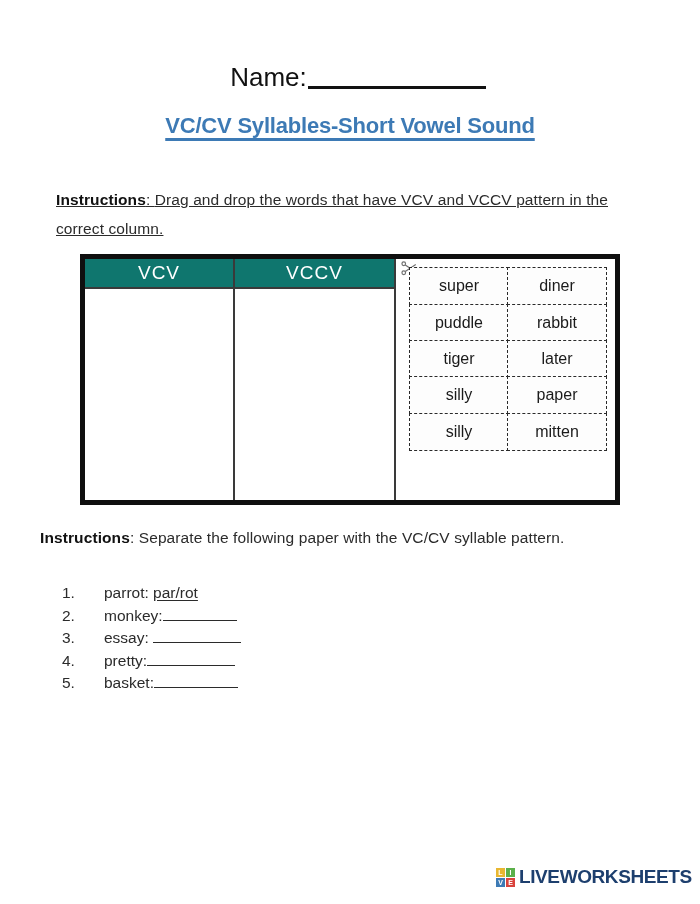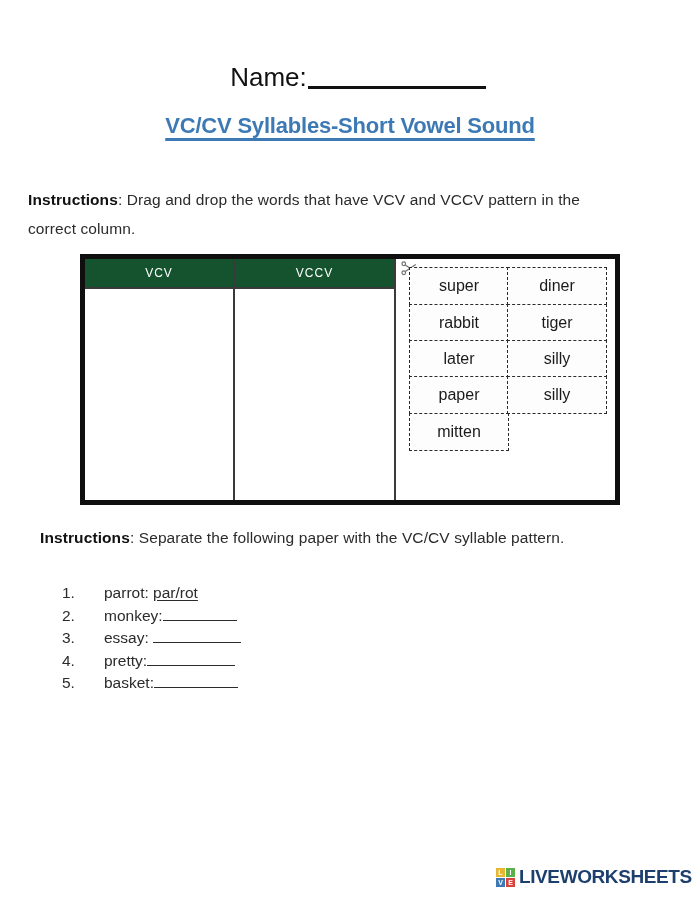--- a/index.html
+++ b/index.html
@@ -61,23 +61,24 @@
     font-size: 15.5px;
     line-height: 1.85;
     color: #2b2b2b;
     letter-spacing: 0.1px;
   }
   .instructions b {
     font-weight: bold;
     color: #111111;
   }
   #instructions-1 {
-    left: 28px;
+    left: 56px;
     top: 186px;
     width: 600px;
+    text-decoration: underline;
   }
   #instructions-2 {
     left: 40px;
     top: 524px;
     width: 600px;
   }
 
   
   .activity-table {
     position: absolute;
@@ -96,23 +97,23 @@
     border-right: 2px solid #3a3a3a;
     display: flex;
     flex-direction: column;
     background: #ffffff;
   }
   .drop-col.second {
     width: 161px;
   }
   .col-header {
     height: 30px;
-    background: #14532d;
+    background: #0f766e;
     color: #ffffff;
-    font-size: 12px;
+    font-size: 19px;
     display: flex;
     align-items: center;
     justify-content: center;
     letter-spacing: 1px;
     border-bottom: 2px solid #3a3a3a;
     box-sizing: border-box;
   }
   .drop-zone {
     flex: 1;
     background: #ffffff;
@@ -258,20 +259,21 @@
         <circle cx="5" cy="5" r="2.4"></circle>
         <circle cx="5" cy="17" r="2.4"></circle>
         <line x1="7" y1="6.6" x2="21" y2="16"></line>
         <line x1="7" y1="15.4" x2="21" y2="6"></line>
       </svg>
     </span>
 
     <div class="word-grid">
       <div class="word-cell">super</div>
       <div class="word-cell">diner</div>
+      <div class="word-cell">puddle</div>
       <div class="word-cell">rabbit</div>
       <div class="word-cell">tiger</div>
       <div class="word-cell">later</div>
       <div class="word-cell">silly</div>
       <div class="word-cell">paper</div>
       <div class="word-cell">silly</div>
       <div class="word-cell">mitten</div>
     </div>
   </div>
 </div>

